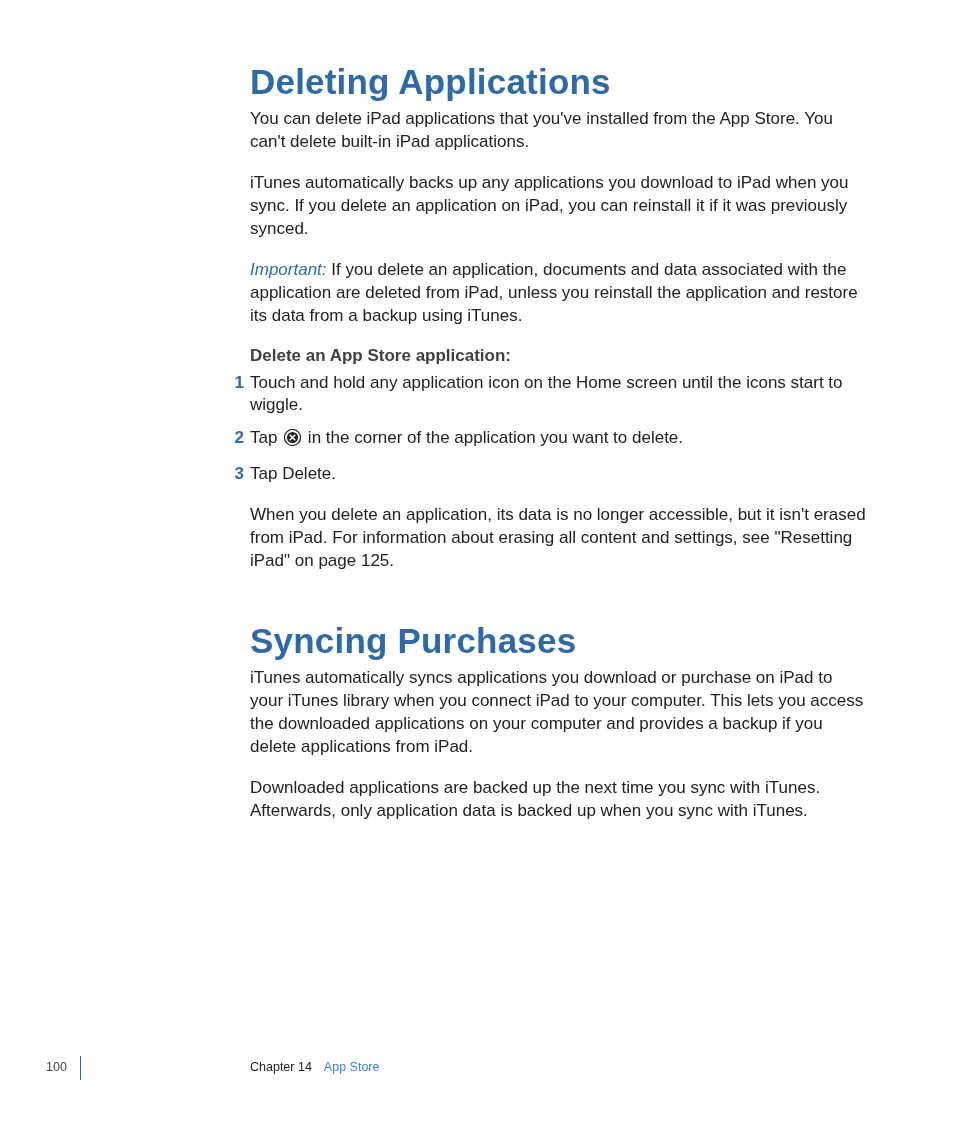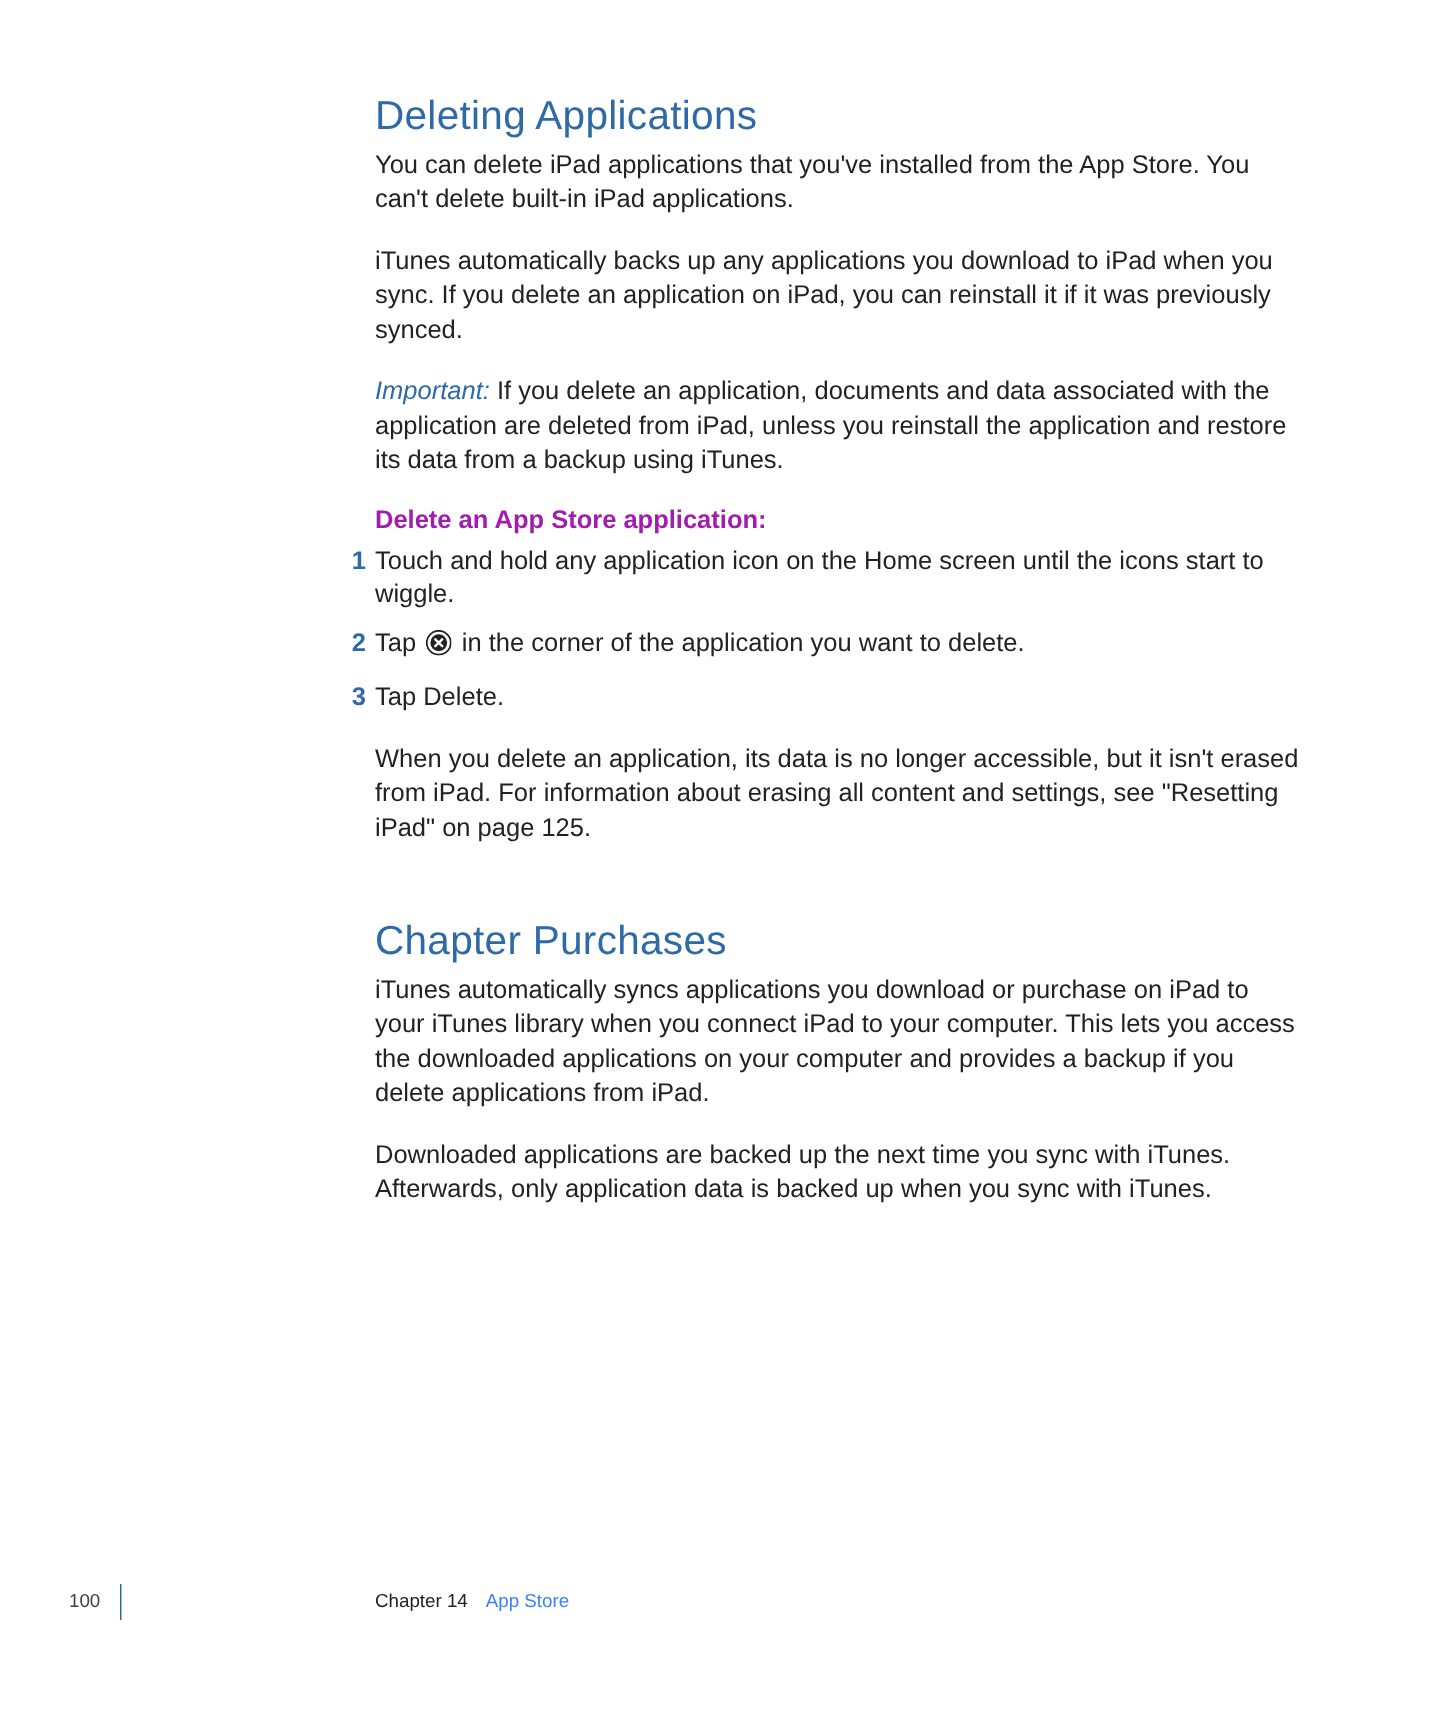--- a/index.html
+++ b/index.html
@@ -12,22 +12,22 @@
       color: #222;
     }
     .content {
       position: absolute;
       left: 250px;
       top: 62px;
       width: 620px;
     }
     h2.section-heading {
       color: #2f6aa8;
-      font-weight: 400;
-      font-size: 27px;
+      font-weight: 700;
+      font-size: 35px;
       letter-spacing: 0.2px;
       margin-bottom: 6px;
       margin-top: 0;
     }
     h2.section-heading.spaced {
       margin-top: 48px;
     }
     p.body {
       font-size: 17px;
       line-height: 1.35;
@@ -38,21 +38,21 @@
     .important-label {
       color: #2f6aa8;
       font-style: italic;
       font-weight: 400;
     }
     .sub-heading {
       font-weight: 700;
       font-size: 17px;
       margin-bottom: 6px;
       margin-top: 14px;
-      color: #a21caf;
+      color: #404040;
     }
     ol.steps {
       list-style: none;
       counter-reset: step;
       margin-bottom: 18px;
     }
     ol.steps li {
       position: relative;
       font-size: 17px;
       line-height: 1.35;
@@ -142,21 +142,21 @@
     </li>
     <li>
       <span class="num">3</span>
       <span>Tap Delete.</span>
     </li>
   </ol>
 
 
   <p class="body">When you delete an application, its data is no longer accessible, but it isn't erased from iPad. For information about erasing all content and settings, see "Resetting iPad" on page 125.</p>
 
-  <h2 class="section-heading spaced">Chapter Purchases</h2>
+  <h2 class="section-heading spaced">Syncing Purchases</h2>
 
   <p class="body">iTunes automatically syncs applications you download or purchase on iPad to your iTunes library when you connect iPad to your computer. This lets you access the downloaded applications on your computer and provides a backup if you delete applications from iPad.</p>
 
   <p class="body">Downloaded applications are backed up the next time you sync with iTunes. Afterwards, only application data is backed up when you sync with iTunes.</p>
 
 
 </div>
 
 <div class="footer">
   <span class="pagenum">100</span>

